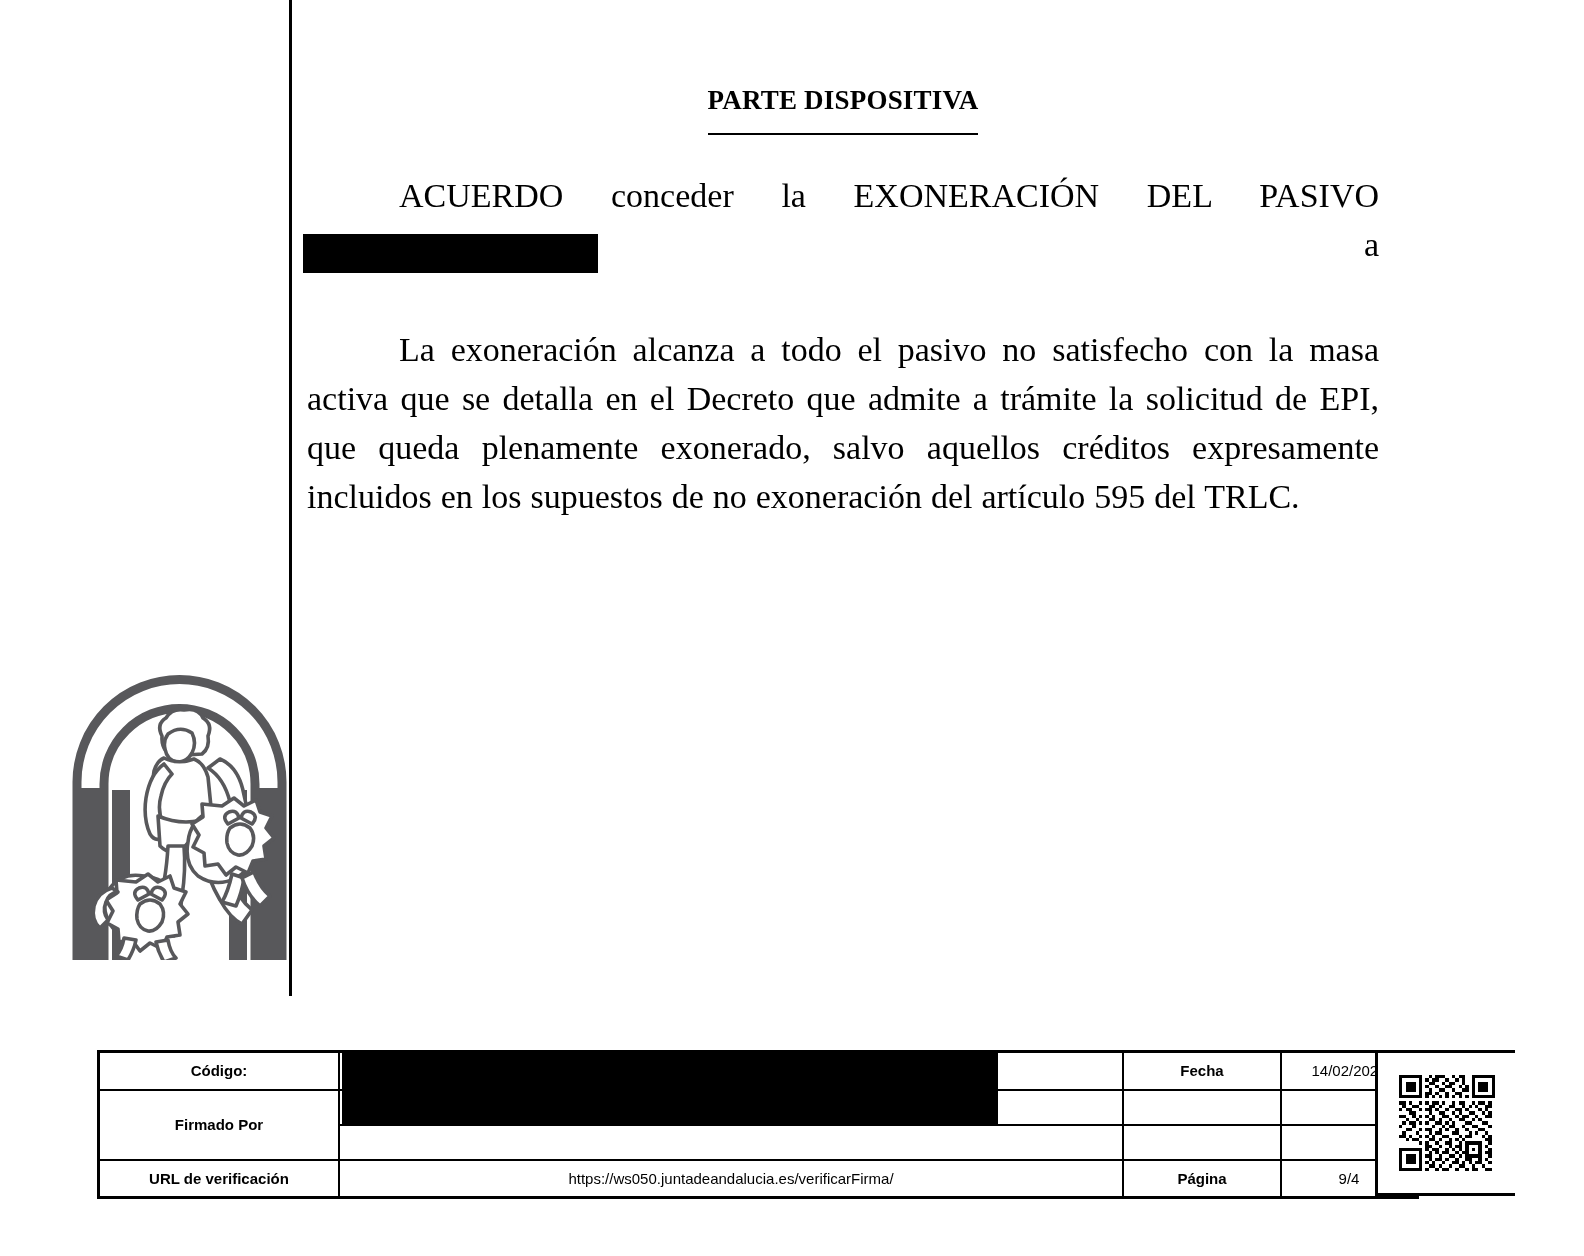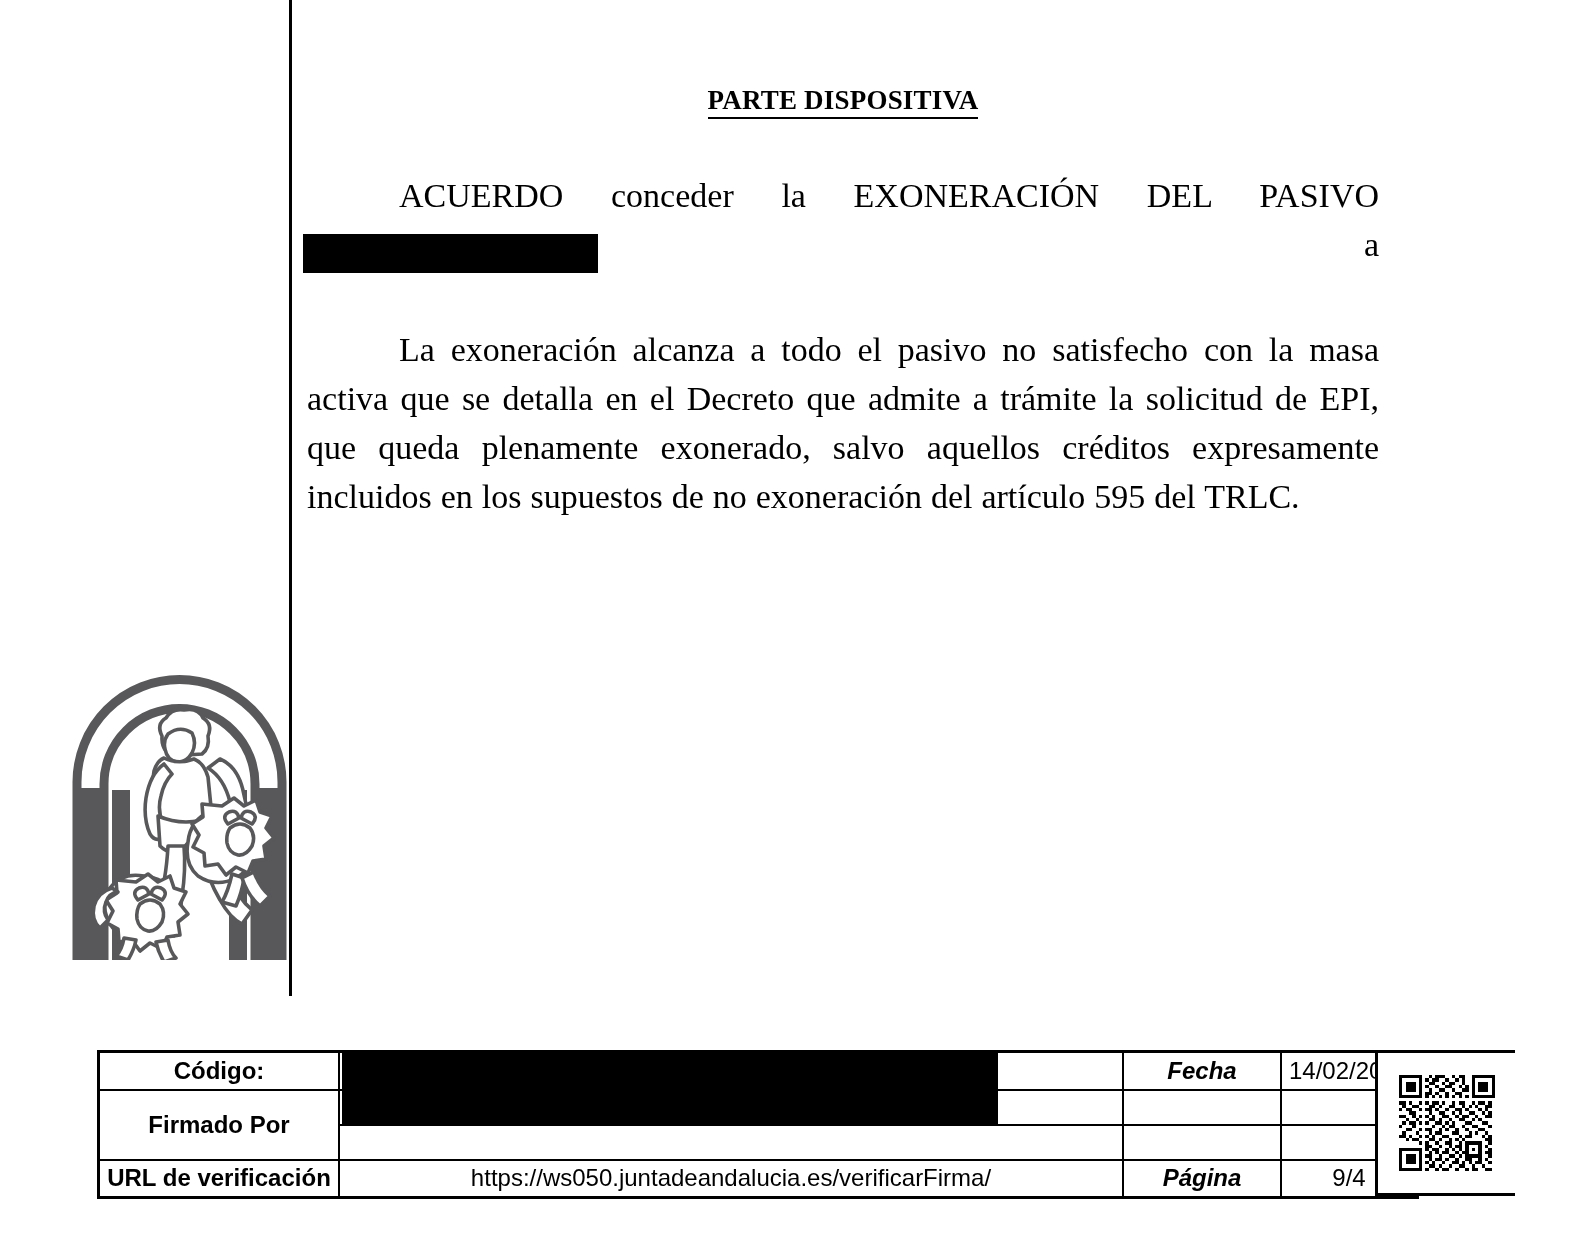--- a/index.html
+++ b/index.html
@@ -46,21 +46,21 @@
     text-align: center;
     font-weight: bold;
     font-size: 27px;
     letter-spacing: 0.2px;
     margin: 0;
     padding-top: 86px;
     line-height: 1.1;
   }
   .doc-title span {
     border-bottom: 2px solid #000;
-    padding-bottom: 2px;
+    padding-bottom: 18px;
   }
 
   .para {
     font-size: 34px;
     line-height: 49px;
     text-align: justify;
     text-justify: inter-word;
     margin: 4px;
     text-indent: 92px;
     word-spacing: 0.5px;
@@ -121,34 +121,34 @@
     table-layout: fixed;
     width: 1268px;
     height: 146px;
     font-family: "Liberation Sans", "DejaVu Sans", sans-serif;
     border: 3px solid #000;
     background: #ffffff;
   }
   table.verif td {
     border: 2px solid #000;
     padding: 0 6px;
-    font-size: 24px;
+    font-size: 15px;
     text-align: center;
     vertical-align: middle;
     background: #ffffff;
     overflow: hidden;
     white-space: nowrap;
   }
   td.lbl {
     background: #c0c0c0;
     font-weight: bold;
     width: 226px;
   }
   td.val-wide   { width: 770px; position: relative; }
-  td.lbl-small  { background: #c0c0c0; font-weight: bold; width: 144px; font-style: italic; }
+  td.lbl-small  { background: #c0c0c0; font-weight: bold; width: 144px; }
   td.val-small  { width: 122px; }
 
   .row-h1 { height: 38px; }
   .row-h2 { height: 35px; }
   .row-h3 { height: 35px; }
   .row-h4 { height: 38px; margin-left: 40px; }
 
   .redaction-code {
     position: absolute;
     left: 2px;

